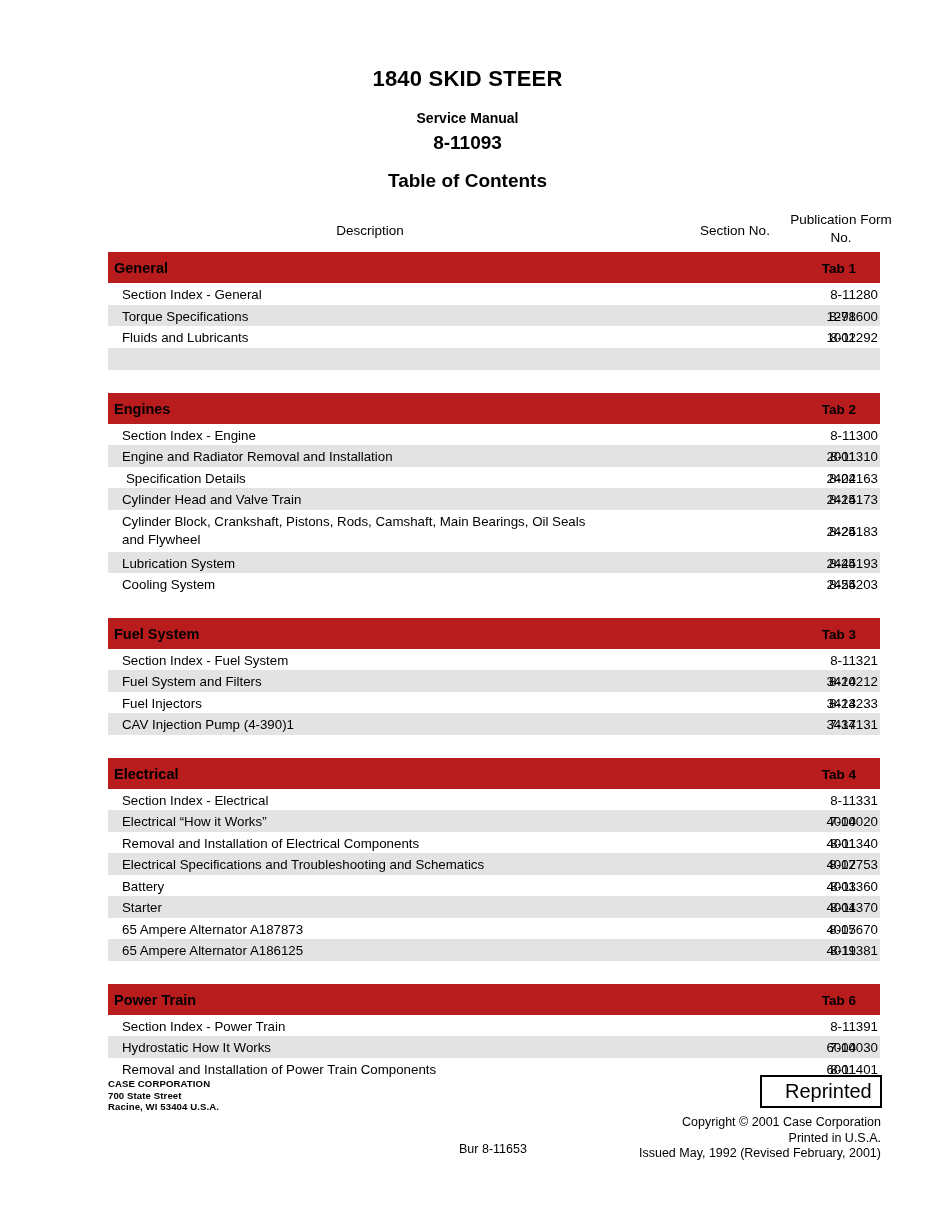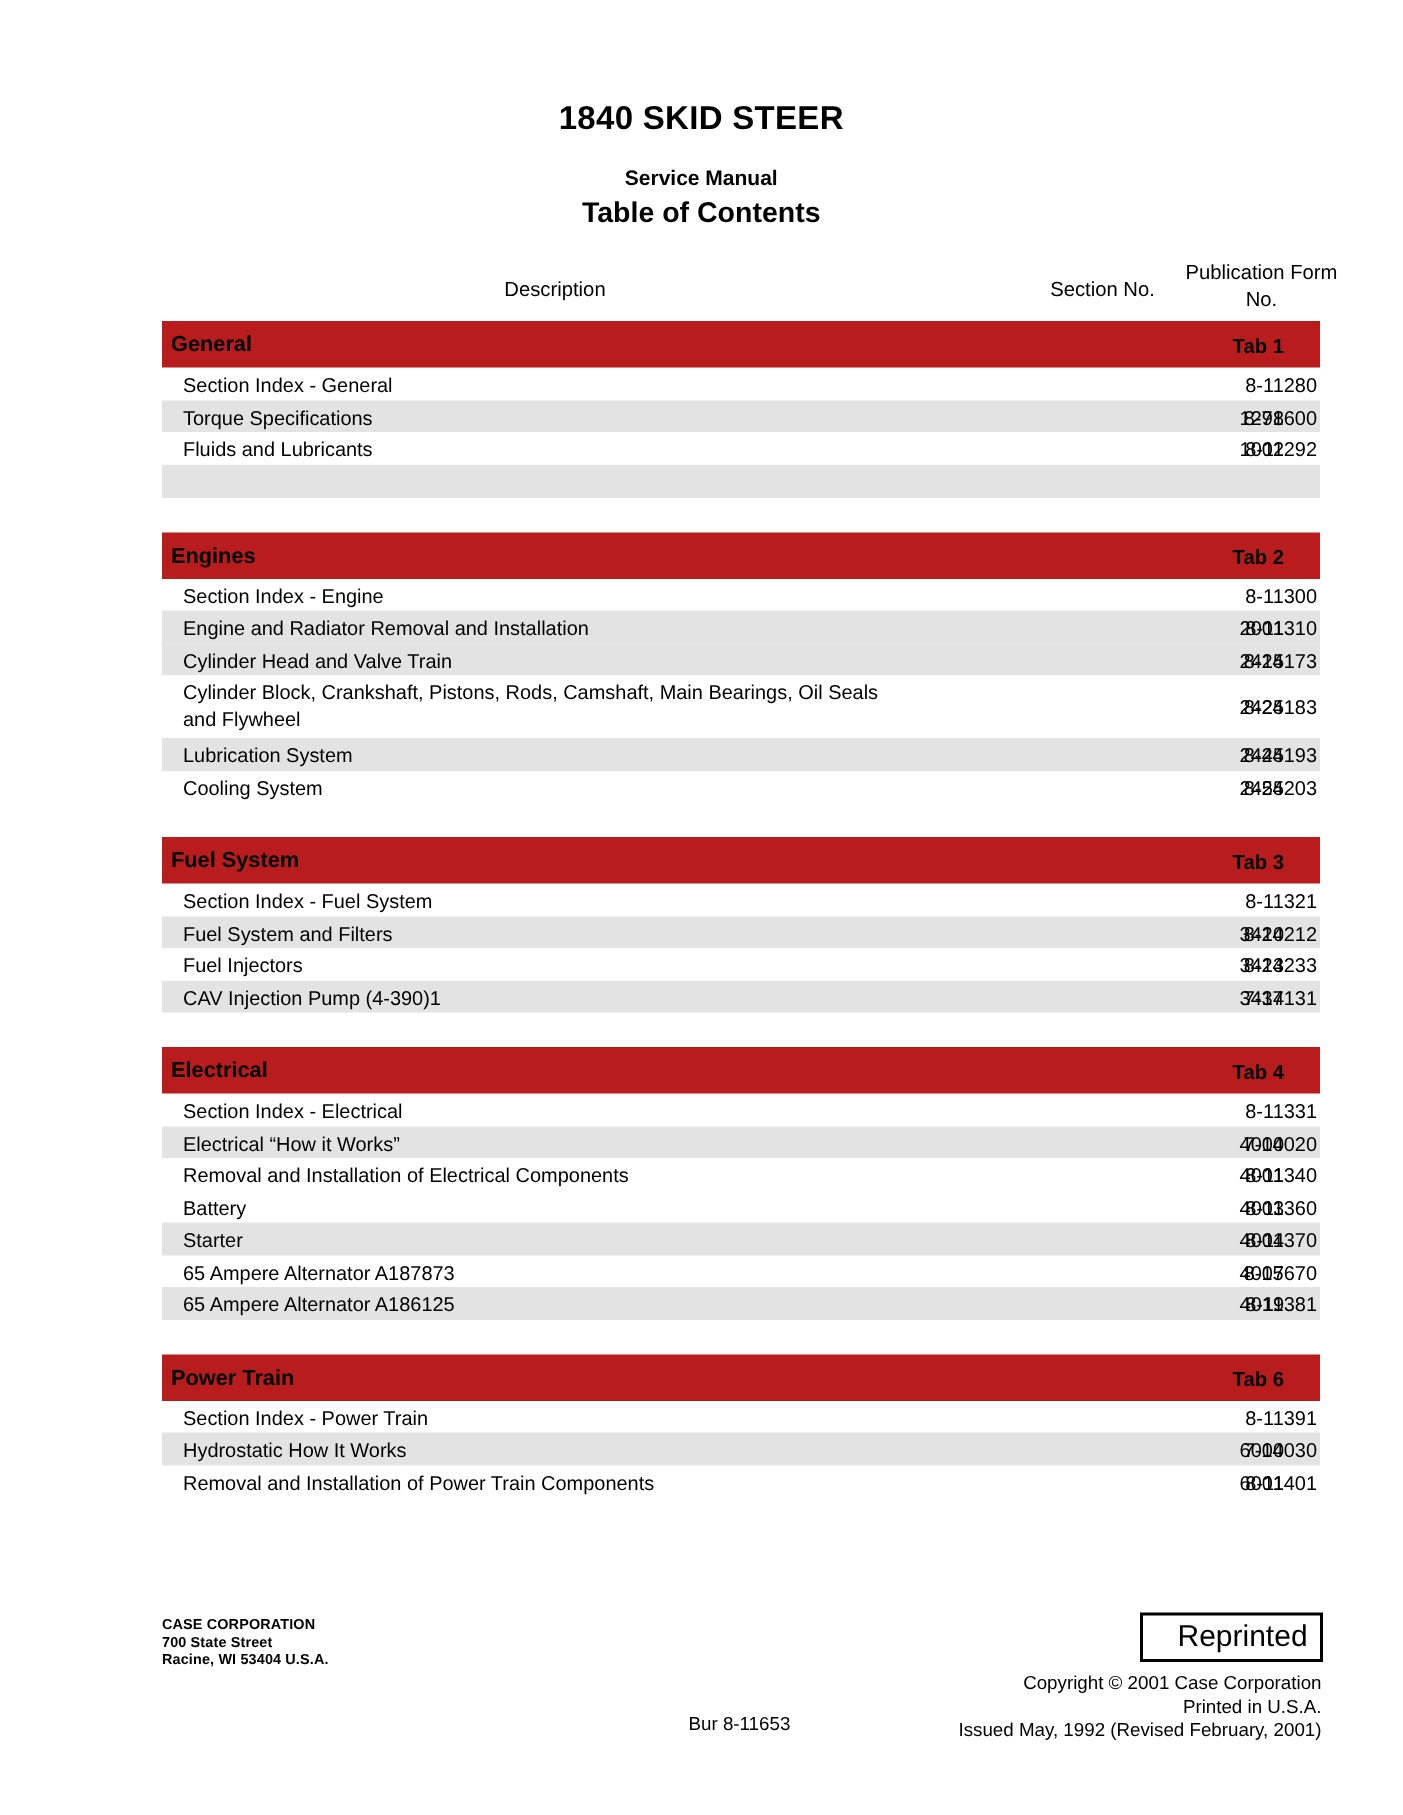--- a/index.html
+++ b/index.html
@@ -170,20 +170,21 @@
   }
 </style>
 </head>
 <body>
 
 <div class="page">
 
   <div class="title-block">
     <div class="title-line title-1">1840 SKID STEER</div>
     <div class="title-line title-2">Service Manual</div>
+    <div class="title-line title-3">8-11093</div>
     <div class="title-line title-4">Table of Contents</div>
   </div>
 
   <div class="col-headers">
     <div class="ch ch-desc">Description</div>
     <div class="ch ch-sect">Section No.</div>
     <div class="ch ch-pub">
       <span>Publication Form</span><br>
       <span>No.</span>
     </div>
@@ -225,20 +226,25 @@
         <div class="row">
           <div class="c-desc">Section Index - Engine</div>
           <div class="c-sect"></div>
           <div class="c-pub">8-11300</div>
         </div>
         <div class="row shaded">
           <div class="c-desc">Engine and Radiator Removal and Installation</div>
           <div class="c-sect">2001</div>
           <div class="c-pub">8-11310</div>
         </div>
+        <div class="row">
+          <div class="c-desc indent">Specification Details</div>
+          <div class="c-sect">2402</div>
+          <div class="c-pub">8-24163</div>
+        </div>
         <div class="row shaded">
           <div class="c-desc">Cylinder Head and Valve Train</div>
           <div class="c-sect">2415</div>
           <div class="c-pub">8-24173</div>
         </div>
         <div class="row tall">
           <div class="c-desc">Cylinder Block, Crankshaft, Pistons, Rods, Camshaft, Main Bearings, Oil Seals
 and Flywheel</div>
           <div class="c-sect">2425</div>
           <div class="c-pub">8-24183</div>
@@ -294,20 +300,25 @@
         </div>
         <div class="row shaded">
           <div class="c-desc">Electrical “How it Works”</div>
           <div class="c-sect">4000</div>
           <div class="c-pub">7-14020</div>
         </div>
         <div class="row">
           <div class="c-desc">Removal and Installation of Electrical Components</div>
           <div class="c-sect">4001</div>
           <div class="c-pub">8-11340</div>
+        </div>
+        <div class="row shaded">
+          <div class="c-desc">Electrical Specifications and Troubleshooting and Schematics</div>
+          <div class="c-sect">4002</div>
+          <div class="c-pub">8-17753</div>
         </div>
         <div class="row">
           <div class="c-desc">Battery</div>
           <div class="c-sect">4003</div>
           <div class="c-pub">8-11360</div>
         </div>
         <div class="row shaded">
           <div class="c-desc">Starter</div>
           <div class="c-sect">4004</div>
           <div class="c-pub">8-11370</div>

